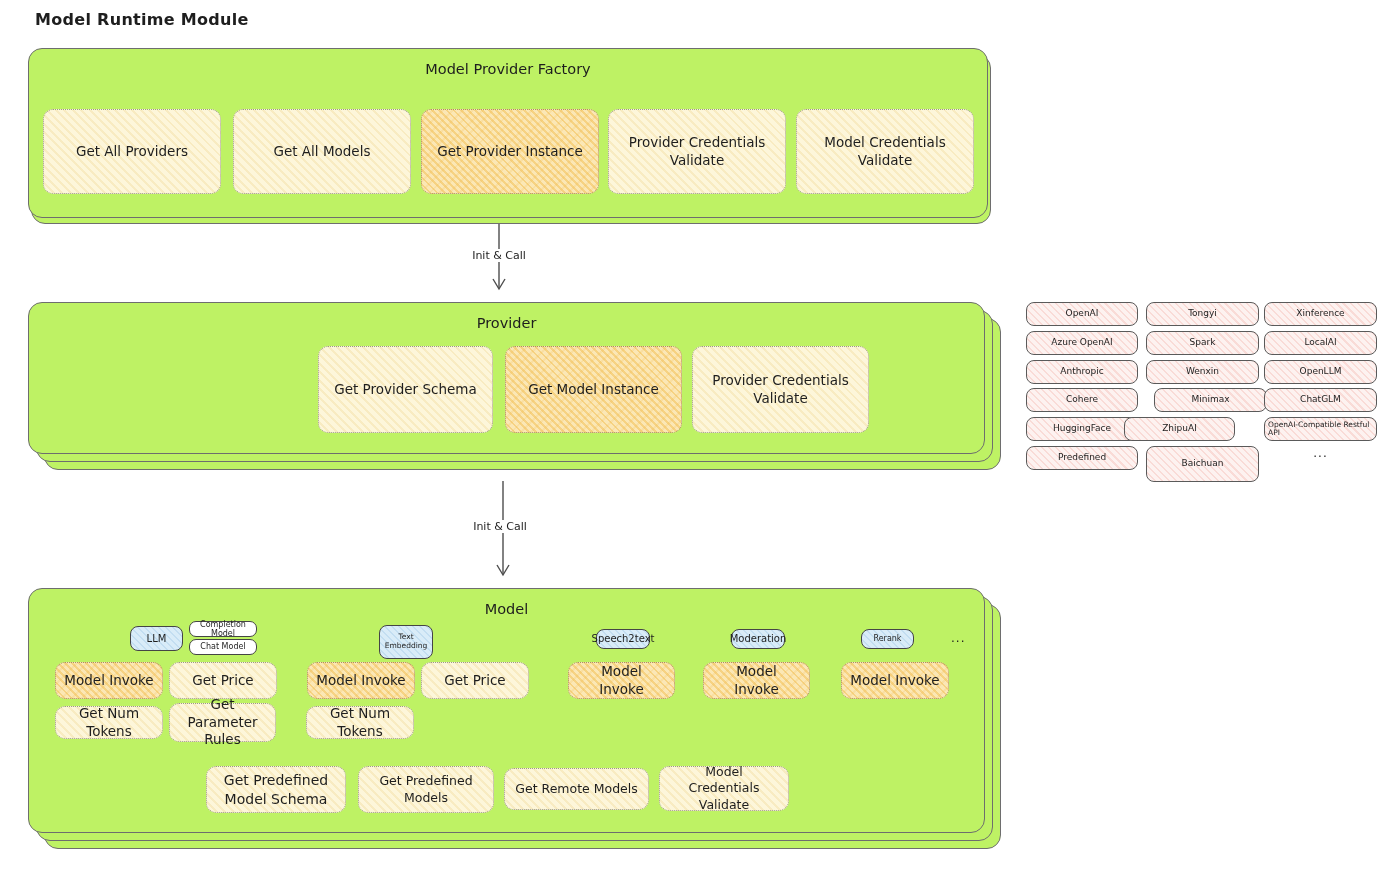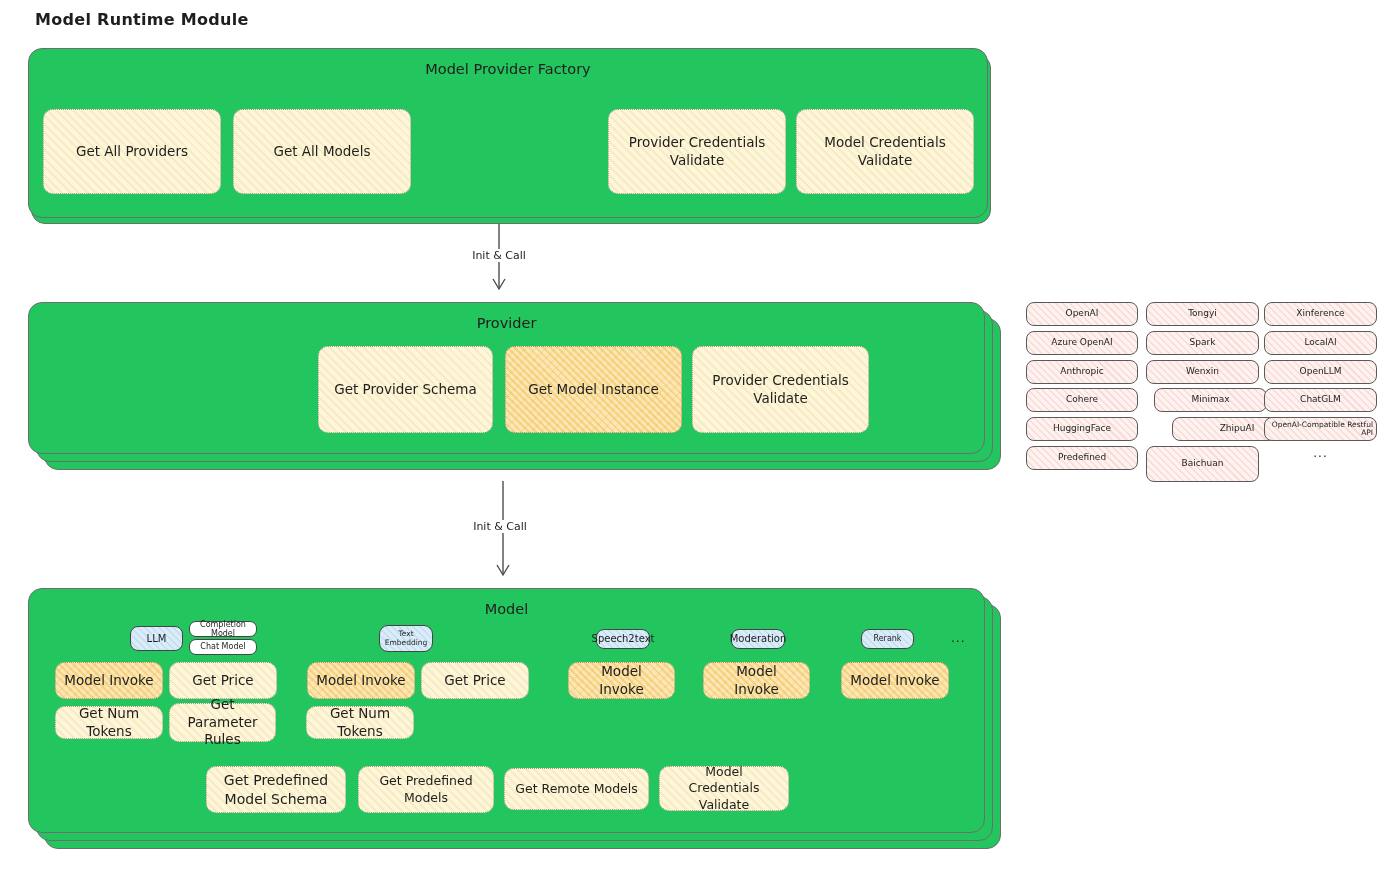--- a/index.html
+++ b/index.html
@@ -7,21 +7,21 @@
   .wrap {
     position:relative; width:1393px; height:880px; overflow:hidden;
     background:#ffffff; color:#1e1e1e;
     font-family:"DejaVu Sans", sans-serif;
   }
   .page-title {
     position:absolute; left:35px; top:10px;
     font-size:16px; font-weight:bold; letter-spacing:0.3px;
   }
   .panel {
-    position:absolute; background:#22c55e;
+    position:absolute; background:#bef264;
     border:1.4px solid #6e6e6e; border-radius:14px; z-index:1;
   }
   .ghost { z-index:0; }
   .panel-title {
     position:absolute; top:12px; left:0; width:100%;
     text-align:center; font-size:14.5px;
   }
   
   .fn {
     position:absolute; display:flex; align-items:center; justify-content:center;
@@ -33,21 +33,21 @@
   .fn.hl {
     background-color:#fbe7b5;
     background-image:
       repeating-linear-gradient(45deg, rgba(240,185,70,0.45) 0px, rgba(240,185,70,0.45) 2px, transparent 2px, transparent 5px),
       repeating-linear-gradient(135deg, rgba(245,205,120,0.30) 0px, rgba(245,205,120,0.30) 2px, transparent 2px, transparent 7px);
     border-color:#a8916a;
   }
   
   .pink {
     position:absolute; display:flex; align-items:center; justify-content:center;
-    text-align:right; border:1.3px solid #5a5a5a; border-radius:8px;
+    text-align:left; border:1.3px solid #5a5a5a; border-radius:8px;
     font-size:9px; line-height:1.1; padding:1px 3px;
     background-color:#fdf2f0;
     background-image:repeating-linear-gradient(45deg, rgba(240,160,150,0.28) 0px, rgba(240,160,150,0.28) 1.5px, transparent 1.5px, transparent 5px);
   }
   
   .tag {
     position:absolute; display:flex; align-items:center; justify-content:center;
     text-align:center; border:1.3px solid #454545; border-radius:8px;
     font-size:9px; line-height:1.15; padding:1px 3px;
     background-color:#d9ecf8;
@@ -66,20 +66,21 @@
 
 <div class="wrap">
 
   <div class="page-title">Model Runtime Module</div>
 
   <div class="panel ghost" style="left:31px; top:54px; width:960px; height:170px;"></div>
   <div class="panel" style="left:28px; top:48px; width:960px; height:170px;">
     <div class="panel-title">Model Provider Factory</div>
     <div class="fn" style="left:14px; top:60px; width:178px; height:85px;">Get All Providers</div>
     <div class="fn" style="left:204px; top:60px; width:178px; height:85px;">Get All Models</div>
+    <div class="fn hl" style="left:392px; top:60px; width:178px; height:85px;">Get Provider Instance</div>
     <div class="fn" style="left:579px; top:60px; width:178px; height:85px;">Provider Credentials Validate</div>
     <div class="fn" style="left:767px; top:60px; width:178px; height:85px;">Model Credentials Validate</div>
   </div>
 
   <svg class="arrow-svg" style="left:489px; top:224px;" width="20" height="72">
     <line x1="10" y1="0" x2="10" y2="64" stroke="#4d4d4d" stroke-width="1.4"></line>
     <polyline points="4,55 10,65 16,55" fill="none" stroke="#4d4d4d" stroke-width="1.4"></polyline>
   </svg>
   <div class="arrow-label" style="left:454px; top:249px; width:90px;">Init &amp; Call</div>
 
@@ -102,42 +103,42 @@
 
   <div class="pink" style="left:1026px; top:360px; width:112px; height:24px;">Anthropic</div>
   <div class="pink" style="left:1146px; top:360px; width:113px; height:24px;">Wenxin</div>
   <div class="pink" style="left:1264px; top:360px; width:113px; height:24px;">OpenLLM</div>
 
   <div class="pink" style="left:1026px; top:388px; width:112px; height:24px;">Cohere</div>
   <div class="pink" style="left:1146px; top:388px; width:113px; height:24px;margin-left:8px;">Minimax</div>
   <div class="pink" style="left:1264px; top:388px; width:113px; height:24px;">ChatGLM</div>
 
   <div class="pink" style="left:1026px; top:417px; width:112px; height:24px;">HuggingFace</div>
-  <div class="pink" style="left:1172px; top:417px; width:130px; height:24px;">ZhipuAI</div>
+  <div class="pink" style="left:1124px; top:417px; width:111px; height:24px;">ZhipuAI</div>
   <div class="pink" style="left:1264px; top:417px; width:113px; height:24px; font-size:7.5px;">OpenAI-Compatible Restful API</div>
 
   <div class="pink" style="left:1026px; top:446px; width:112px; height:24px;">Predefined</div>
   <div class="pink" style="left:1146px; top:446px; width:113px; height:36px;">Baichuan</div>
   <div class="dots" style="left:1264px; top:446px; width:113px; text-align:center;">...</div>
 
   <svg class="arrow-svg" style="left:493px; top:481px;" width="20" height="100">
     <line x1="10" y1="0" x2="10" y2="93" stroke="#4d4d4d" stroke-width="1.4"></line>
     <polyline points="4,84 10,94 16,84" fill="none" stroke="#4d4d4d" stroke-width="1.4"></polyline>
   </svg>
   <div class="arrow-label" style="left:455px; top:520px; width:90px;">Init &amp; Call</div>
 
   <div class="panel ghost" style="left:44px; top:604px; width:957px; height:245px;"></div>
   <div class="panel ghost" style="left:36px; top:596px; width:957px; height:245px;"></div>
   <div class="panel" style="left:28px; top:588px; width:957px; height:245px;">
     <div class="panel-title">Model</div>
 
     <div class="tag" style="left:101px; top:37px; width:53px; height:25px; font-size:10px;">LLM</div>
     <div class="tag white" style="left:160px; top:32px; width:68px; height:16px;">Completion Model</div>
     <div class="tag white" style="left:160px; top:50px; width:68px; height:16px;">Chat Model</div>
-    <div class="tag" style="left:350px; top:36px; width:54px; height:27px; font-size:7.5px;border-radius:9px;">Text Embedding</div>
+    <div class="tag" style="left:350px; top:36px; width:54px; height:34px; font-size:7.5px;">Text Embedding</div>
     <div class="tag" style="left:567px; top:40px; width:54px; height:20px; font-size:10px;">Speech2text</div>
     <div class="tag" style="left:702px; top:40px; width:54px; height:20px; font-size:10px;">Moderation</div>
     <div class="tag" style="left:832px; top:40px; width:53px; height:20px; font-size:8px;">Rerank</div>
     <div class="dots" style="left:922px; top:42px;">...</div>
 
     <div class="fn hl" style="left:26px; top:73px; width:108px; height:37px;">Model Invoke</div>
     <div class="fn" style="left:140px; top:73px; width:108px; height:37px;">Get Price</div>
     <div class="fn hl" style="left:278px; top:73px; width:108px; height:37px;">Model Invoke</div>
     <div class="fn" style="left:392px; top:73px; width:108px; height:37px;">Get Price</div>
     <div class="fn hl" style="left:539px; top:73px; width:107px; height:37px;">Model Invoke</div>

